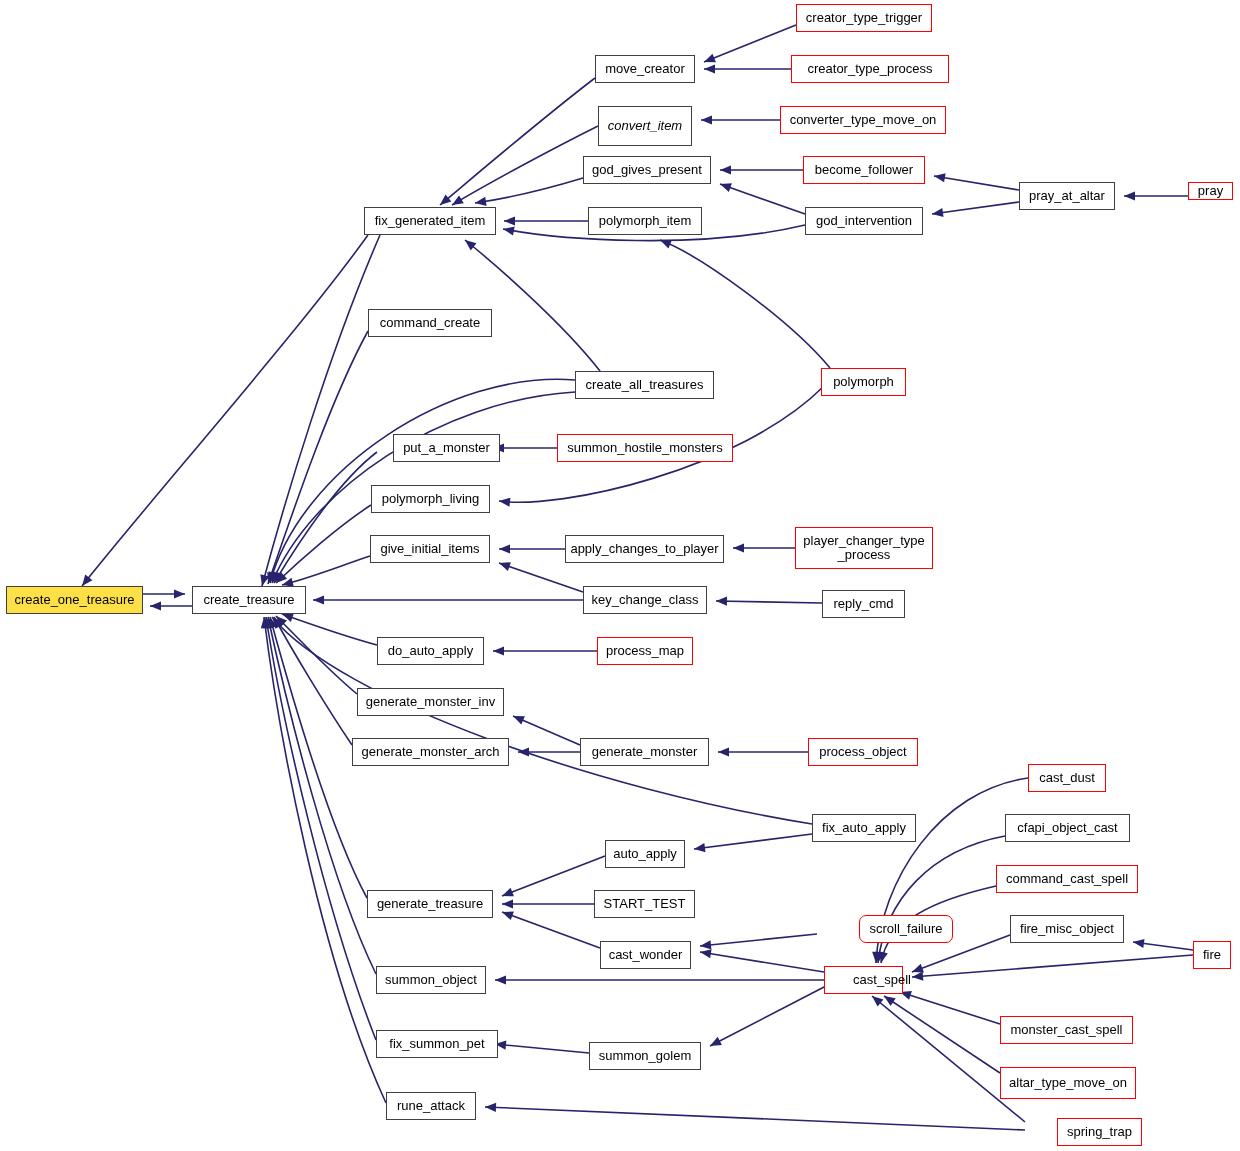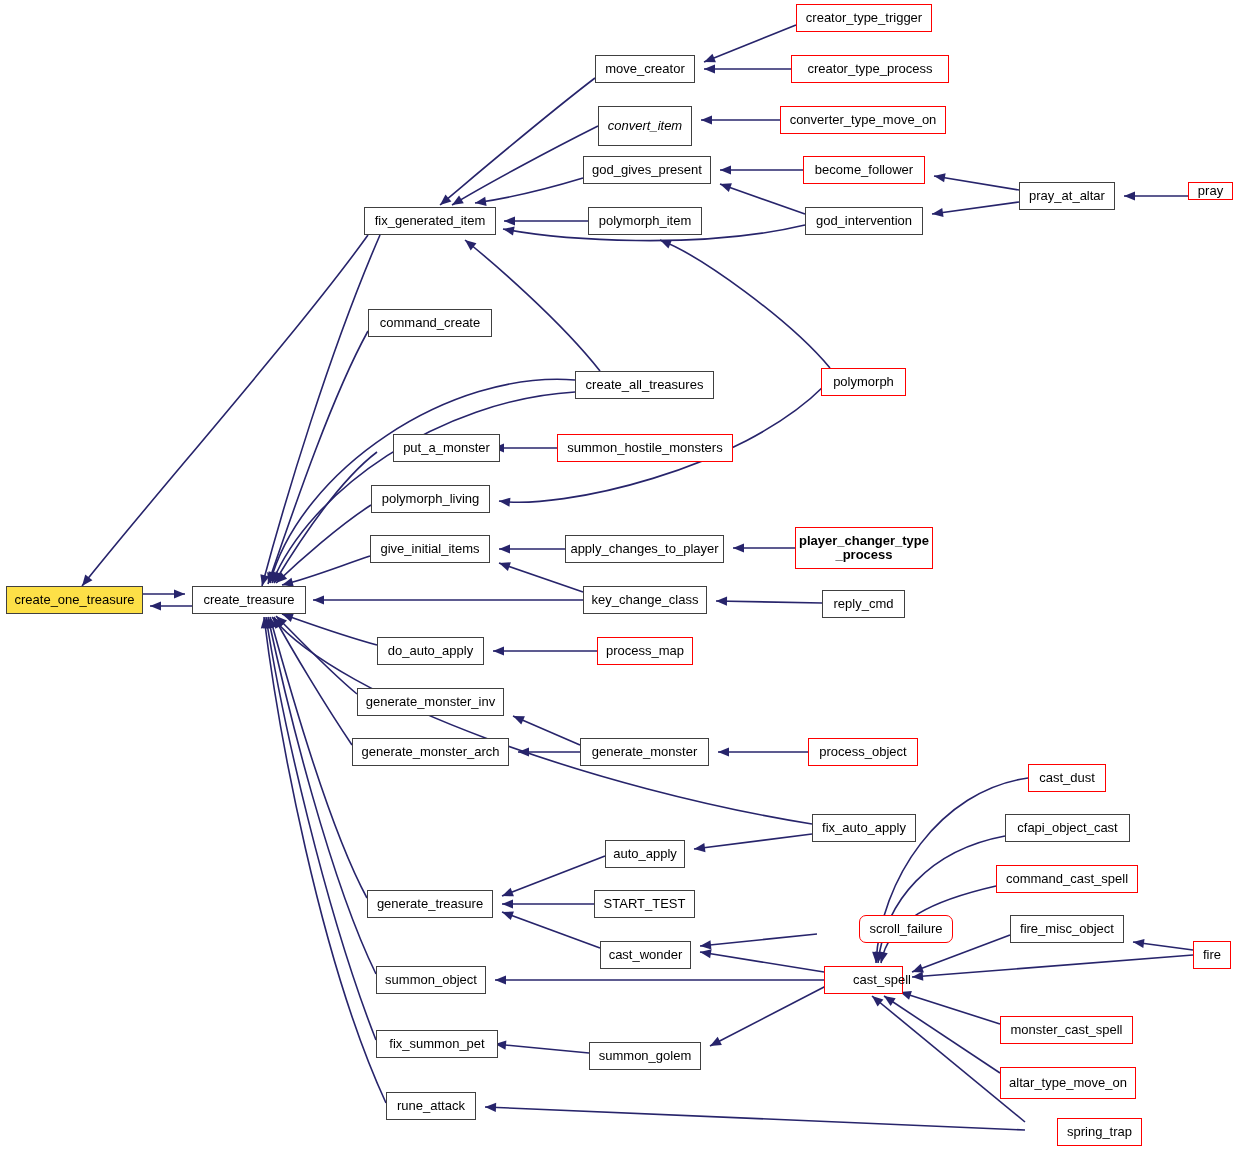--- a/index.html
+++ b/index.html
@@ -228,21 +228,21 @@
       <div class="gnode red" style="left: 557px; top: 434px; width: 176px; height: 28px;">summon_hostile_monsters</div>
       <div class="gnode red" style="left: 597px; top: 637px; width: 96px; height: 28px;">process_map</div>
       <div class="gnode red" style="left: 821px; top: 368px; width: 85px; height: 28px;">polymorph</div>
       <div class="gnode red" style="left: 796px; top: 4px; width: 136px; height: 28px;">creator_type_trigger</div>
       <div class="gnode red" style="left: 791px; top: 55px; width: 158px; height: 28px;">creator_type_process</div>
       <div class="gnode red" style="left: 780px; top: 106px; width: 166px; height: 28px;">converter_type_move_on</div>
       <div class="gnode red" style="left: 803px; top: 156px; width: 122px; height: 28px;">become_follower</div>
       <div class="gnode dark" style="left: 805px; top: 207px; width: 118px; height: 28px;">god_intervention</div>
       <div class="gnode dark" style="left: 1019px; top: 182px; width: 96px; height: 28px;">pray_at_altar</div>
       <div class="gnode red" style="left: 1188px; top: 182px; width: 45px; height: 18px;">pray</div>
-      <div class="gnode red" style="left: 795px; top: 527px; width: 138px; height: 42px; font-weight: bold;">player_changer_type
+      <div class="gnode red" style="left: 795px; top: 527px; width: 138px; height: 42px;">player_changer_type
 _process</div>
       <div class="gnode dark" style="left: 822px; top: 590px; width: 83px; height: 28px;">reply_cmd</div>
       <div class="gnode red" style="left: 808px; top: 738px; width: 110px; height: 28px;">process_object</div>
       <div class="gnode dark" style="left: 812px; top: 814px; width: 104px; height: 28px;">fix_auto_apply</div>
       <div class="gnode red" style="left: 859px; top: 915px; width: 94px; height: 28px; border-radius: 7px;">scroll_failure</div>
       <div class="gnode red" style="left: 824px; top: 966px; width: 79px; height: 28px; padding-left: 37px;">cast_spell</div>
       <div class="gnode red" style="left: 1028px; top: 764px; width: 78px; height: 28px;">cast_dust</div>
       <div class="gnode dark" style="left: 1005px; top: 814px; width: 125px; height: 28px;">cfapi_object_cast</div>
       <div class="gnode red" style="left: 996px; top: 865px; width: 142px; height: 28px;">command_cast_spell</div>
       <div class="gnode dark" style="left: 1010px; top: 915px; width: 114px; height: 28px;">fire_misc_object</div>

